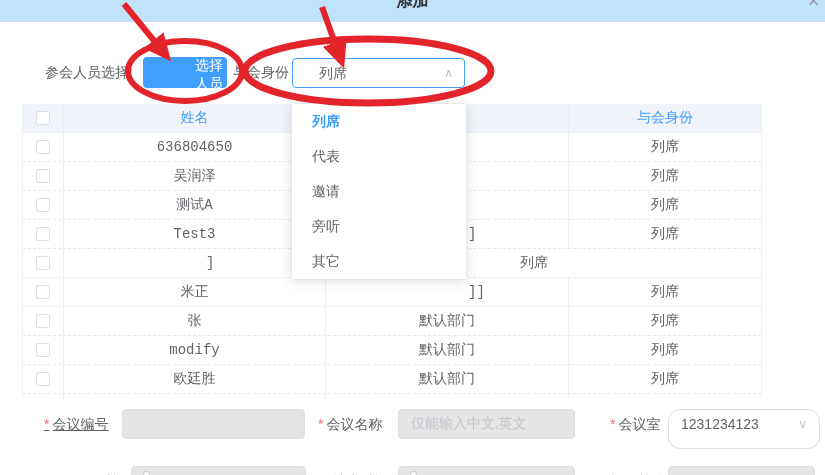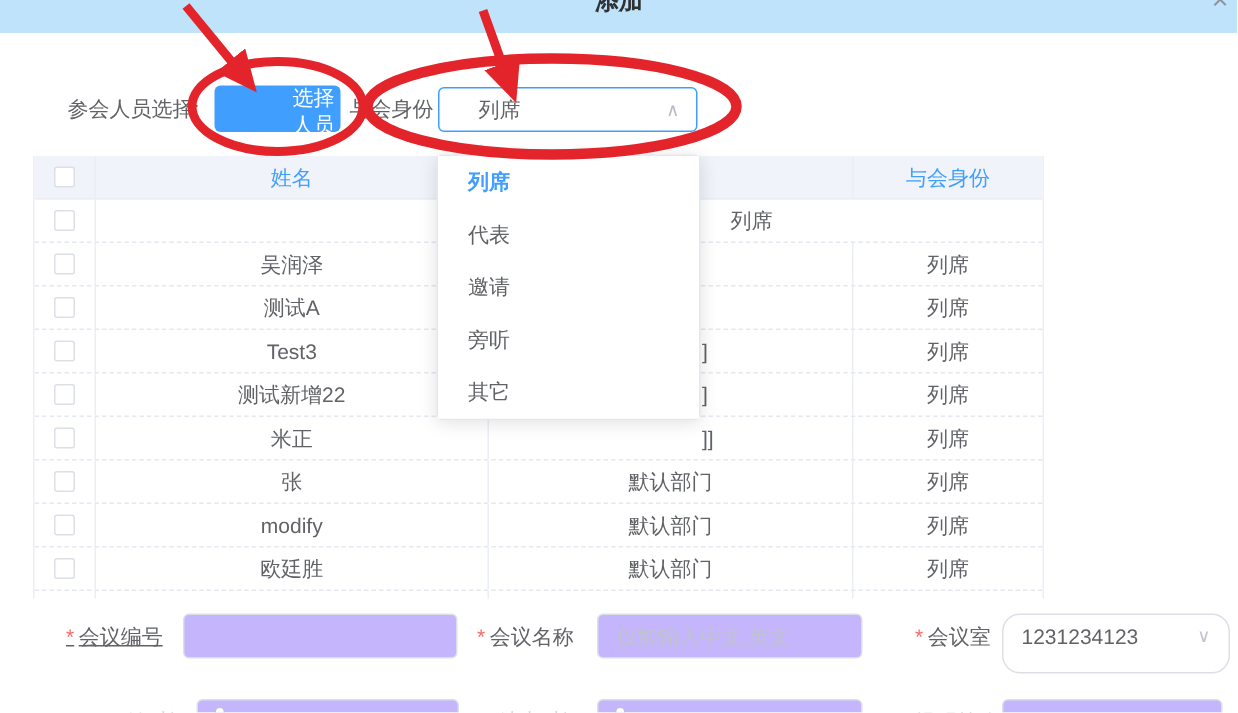--- a/index.html
+++ b/index.html
@@ -20,22 +20,22 @@
   .identity-lbl { left:233px; }
   .btn-primary { position:absolute; left:143px; top:57px; width:84px; height:31px;
                  background:#409EFF; border:none; border-radius:4px; color:#fff;
                  font-size:14px; font-family:inherit; cursor:pointer;padding-left:48px; }
   .identity-select { position:absolute; left:292px; top:58px; width:173px; height:30px;
                      background:#fff; border:1px solid #409EFF; border-radius:4px;
                      font-size:14px; color:#606266; line-height:28px; padding-left:26px; cursor:pointer; }
   .identity-select .chev { position:absolute; right:11px; top:0; color:#b6bcc6; font-size:12px; line-height:28px; }
 
   
-  .tbl { position:absolute; left:22px; top:104px; width:674px; height:295px;
-         border-left:1px solid #ebeef5; border-right:1px solid #ebeef5; overflow:hidden; z-index:10; }
+  .tbl { position:absolute; left:22px; top:104px; width:740px; height:295px;
+         border-left:1px solid #ebeef5; border-right:1px solid #ebeef5; overflow:hidden; z-index:10;font-family:Liberation Mono, monospace; }
   .trow { display:flex; width:100%; height:29px; border-bottom:1px dashed #e4e8ef; }
   .thead { background:#f0f3f9; border-bottom:1px solid #e9edf4; }
   .cell { height:100%; text-align:center; font-size:14px; line-height:28px; color:#606266;
           border-right:1px solid #ebeef5; overflow:hidden; white-space:nowrap; }
   .cell:last-child { border-right:none; }
   .c-cb { width:41px; display:flex; align-items:center; justify-content:center; }
   .c-name { width:262px; }
   .c-dept { width:243px;text-align:center; }
   .c-id { flex:1; }
   .thead .cell { color:#409EFF; }
@@ -54,22 +54,22 @@
   .dd-item.selected { color:#409EFF; font-weight:700; }
   .dd-notch { position:absolute; left:316px; top:98px; width:10px; height:10px; background:#fff;
               border-left:1px solid #e4e7ed; border-top:1px solid #e4e7ed;
               transform:rotate(45deg); z-index:31; }
 
   
   .form { position:absolute; left:0; top:0; width:825px; z-index:15; }
   .f-lbl { position:absolute; font-size:14px; color:#606266; line-height:30px; }
   .req { color:#f56c6c; margin-right:3px; font-size:14px; }
   .f-input { position:absolute; height:30px; border:1px solid #dcdfe6; border-radius:4px;
-             background:#c4b5fd; font-size:14px; color:#606266; padding:2px 12px;
-             font-family:Liberation Sans, sans-serif; outline:none; }
+             background:#e5e5e5; font-size:14px; color:#606266; padding:2px 12px;
+             font-family:Liberation Serif, serif; outline:none; }
   .f-input::placeholder { color:#c0c4cc; }
   .f-select { position:absolute; height:40px; border:1px solid #dcdfe6; border-radius:12px;
               background:#fff; font-size:14px; color:#606266; line-height:28px;
               padding-left:12px; cursor:pointer; }
   .f-select .chev { position:absolute; right:12px; top:0; color:#c0c4cc; font-size:12px; line-height:28px; }
   .ico-dot { position:absolute; width:7px; height:7px; border:1px solid #c0c4cc; border-radius:50%; background:#fff; }
 
   
   .annot { position:absolute; left:0; top:0; z-index:60; pointer-events:none; }
 </style>
@@ -100,20 +100,21 @@
       </div>
       <div class="cell c-name">姓名</div>
       <div class="cell c-dept"></div>
       <div class="cell c-id">与会身份</div>
     </div>
     <div class="tbody">
       <div class="trow">
         <div class="cell c-cb">
             <div class="checkbox"></div>
           </div>
+        <div class="cell c-name">636804650</div>
         <div class="cell c-dept"></div>
         <div class="cell c-id">列席</div>
       </div>
       <div class="trow">
         <div class="cell c-cb">
             <div class="checkbox"></div>
           </div>
         <div class="cell c-name">吴润泽</div>
         <div class="cell c-dept"></div>
         <div class="cell c-id">列席</div>
@@ -131,21 +132,20 @@
             <div class="checkbox"></div>
           </div>
         <div class="cell c-name">Test3</div>
         <div class="cell c-dept">]</div>
         <div class="cell c-id">列席</div>
       </div>
       <div class="trow">
         <div class="cell c-cb">
             <div class="checkbox"></div>
           </div>
-        <div class="cell c-name">测试新增22</div>
         <div class="cell c-dept">]</div>
         <div class="cell c-id">列席</div>
       </div>
       <div class="trow">
         <div class="cell c-cb">
             <div class="checkbox"></div>
           </div>
         <div class="cell c-name">米正</div>
         <div class="cell c-dept">]]</div>
         <div class="cell c-id">列席</div>

